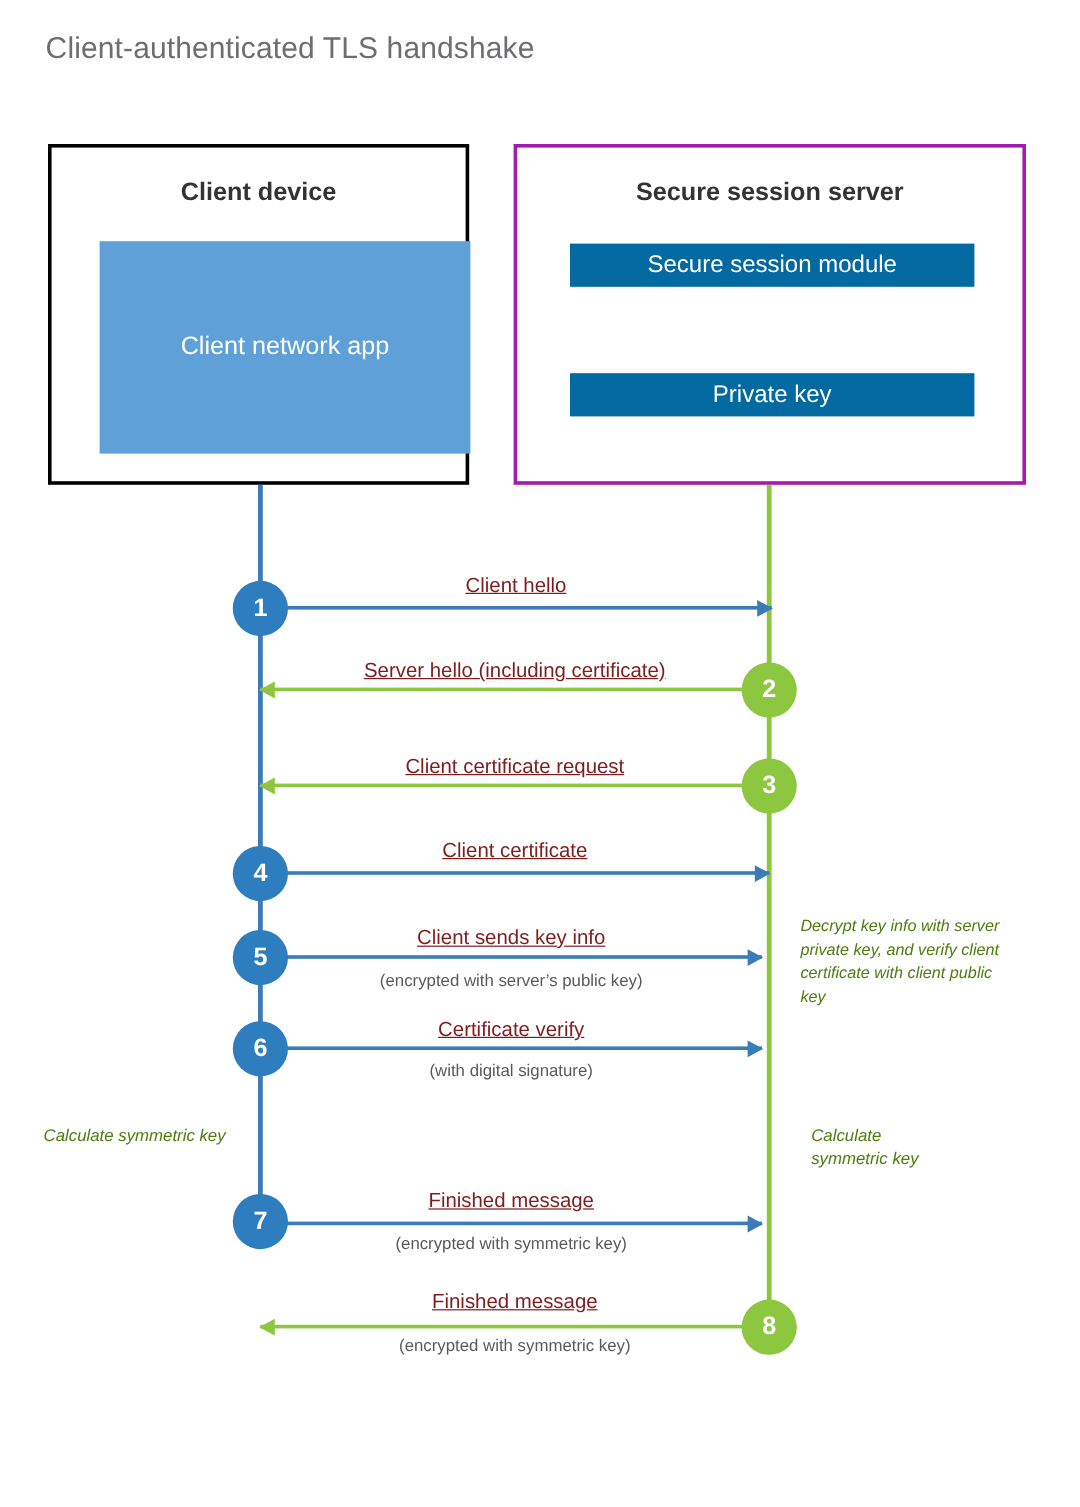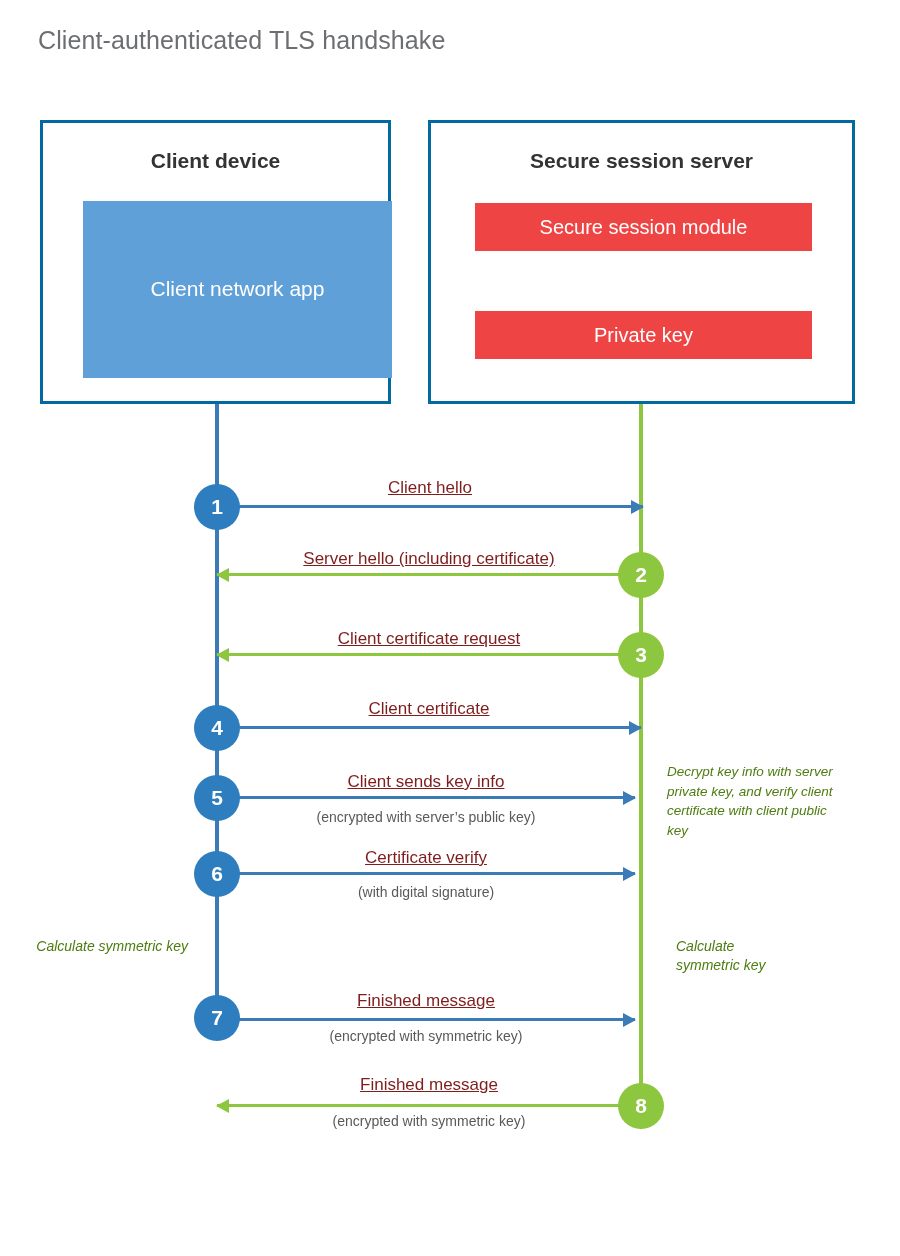--- a/index.html
+++ b/index.html
@@ -13,35 +13,35 @@
 
   
   .title {
     position: absolute; left: 38px; top: 26px;
     font-size: 25px; font-weight: 400; color: #6d6e71;
     letter-spacing: 0.1px; white-space: nowrap;
   }
 
   
   .party-box { position: absolute; background: #ffffff; }
-  .party-box.client { left: 40px; top: 120px; width: 351px; height: 284px; border: 3px solid #0369a1; }
-  .party-box.server { left: 428px; top: 120px; width: 427px; height: 284px; border: 3px solid #0369a1; }
+  .party-box.client { left: 40px; top: 120px; width: 351px; height: 284px; border: 3px solid #000000; }
+  .party-box.server { left: 428px; top: 120px; width: 427px; height: 284px; border: 3px solid #a21caf; }
 
   .party-title {
     position: absolute; left: 0; right: 0; top: 26px;
     text-align: center; font-size: 21px; font-weight: bold; color: #333333;
   }
 
   .inner-box {
     position: absolute;
     display: flex; align-items: center; justify-content: center;
     text-align: center; color: #ffffff; line-height: 1.25;
   }
   .inner-box.blue { left: 40px; top: 78px; width: 309px; height: 177px; background: #60a0d8; font-size: 21px; }
-  .inner-box.green { left: 44px; top: auto; width: 337px; height: 48px; background: #ef4444; font-size: 20px; }
+  .inner-box.green { left: 44px; top: auto; width: 337px; height: 36px; background: #0369a1; font-size: 20px; }
   .inner-box.g1 { top: 80px; }
   .inner-box.g2 { top: 142px; }
   .inner-box.g3 { top: 188px; }
 
   
   .lifeline { position: absolute; width: 4px; }
   .lifeline.client { left: 215px; top: 404px; height: 617px; background: #3b7cb8; }
   .lifeline.server { left: 639px; top: 404px; height: 702px; background: #8dc63f; }
 
   

